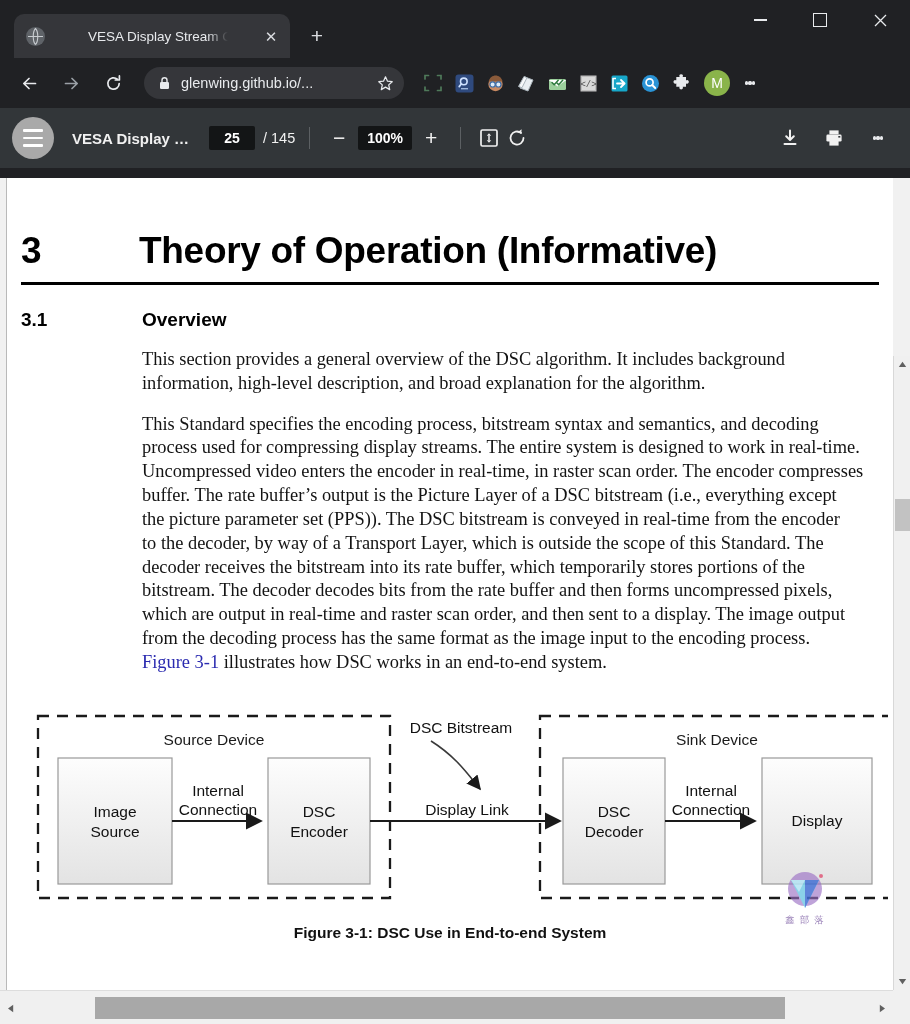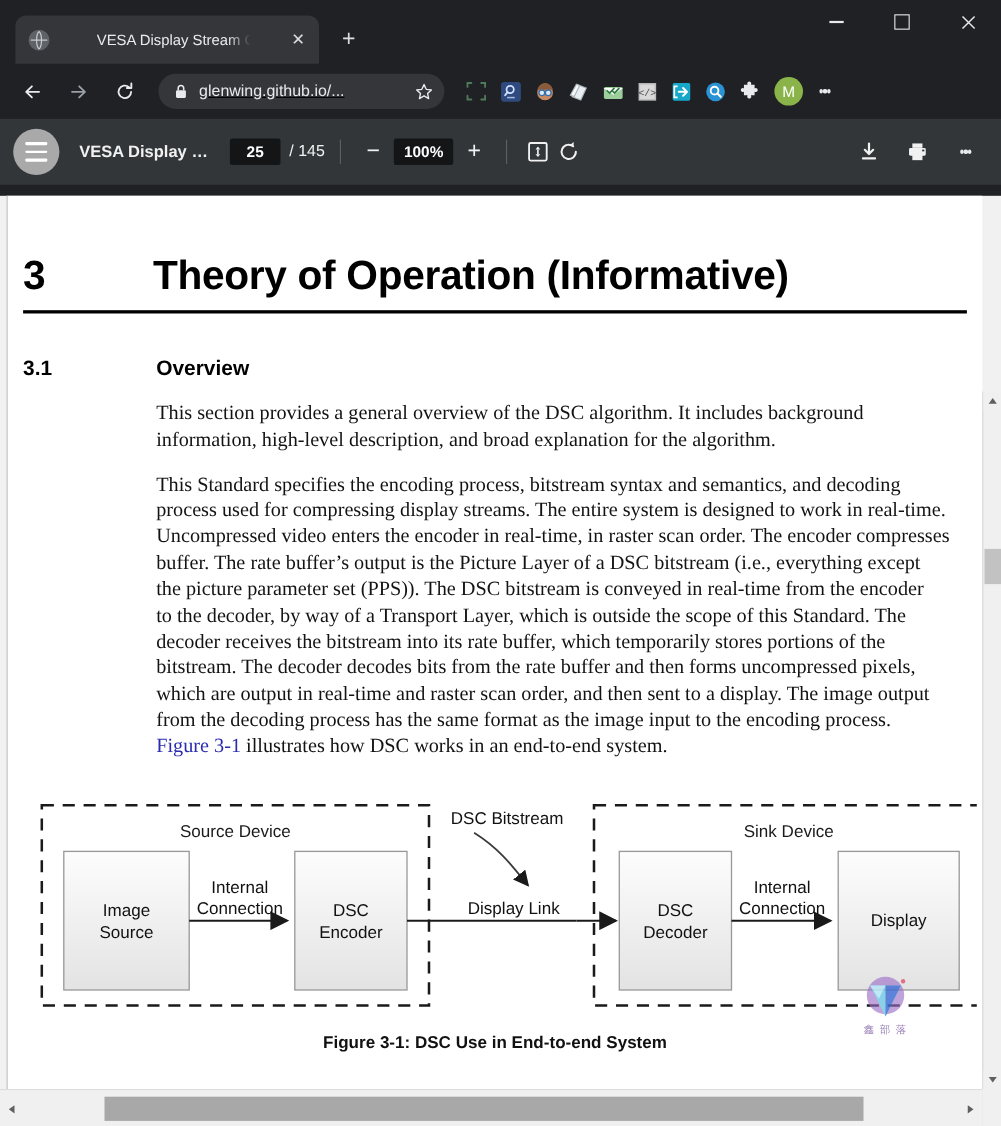--- a/index.html
+++ b/index.html
@@ -64,21 +64,21 @@
   }
   .navbtn {
     width: 34px; height: 34px; margin: 0 4px;
     display: flex; align-items: center; justify-content: center;
     color: #e8eaed; border-radius: 50%;
   }
   .omnibox {
     flex: 0 0 auto; width: 260px; height: 32px;
     background: #35363a; border-radius: 17px;
     display: flex; align-items: center; padding: 0 10px 0 14px;
-    margin-left: 10px; margin-right: 10px; text-decoration: underline;
+    margin-left: 10px; margin-right: 10px;
   }
   .omnibox .lock { margin-right: 10px; display:flex; }
   .omnibox .url {
     flex: 1 1 auto; color: #e8eaed; font-size: 14.5px;
     white-space: nowrap; overflow: hidden;
   }
   .omnibox .star { margin-left: 8px; display:flex; }
   .ext-icons { display: flex; align-items: center; gap: 1px; margin-left: 4px; }
   .exticon {
     width: 30px; height: 30px; display: flex; align-items: center;
@@ -144,21 +144,21 @@
   }
 
   .h1row {
     display: flex; align-items: baseline;
     padding: 52px 20px 0 14px;
   }
   .h1num { font-family: "Liberation Sans", sans-serif; font-weight: bold; font-size: 37px; color:#000; width: 118px; }
   .h1txt { font-family: "Liberation Sans", sans-serif; font-weight: bold; font-size: 37px; color:#000; letter-spacing:-0.3px; }
   .hrule { height: 3px; background: #000; margin: 10px 14px 0 14px; }
 
-  .h2row { display:flex; align-items: flex-start; padding: 40px 0 0 14px; }
+  .h2row { display:flex; align-items: flex-start; padding: 24px 0 0 14px; }
   .h2num { font-family: "Liberation Sans", sans-serif; font-weight: bold; font-size: 19px; color:#000; width: 121px; }
   .h2txt { font-family: "Liberation Sans", sans-serif; font-weight: bold; font-size: 19px; color:#000; }
 
   .body-col { padding: 0 8px 0 135px; }
   .para {
     font-family: "Liberation Serif", serif;
     font-size: 18.4px; line-height: 1.295;
     color: #131313; margin-top: 17px;
     text-align: left; white-space: nowrap;
   }

